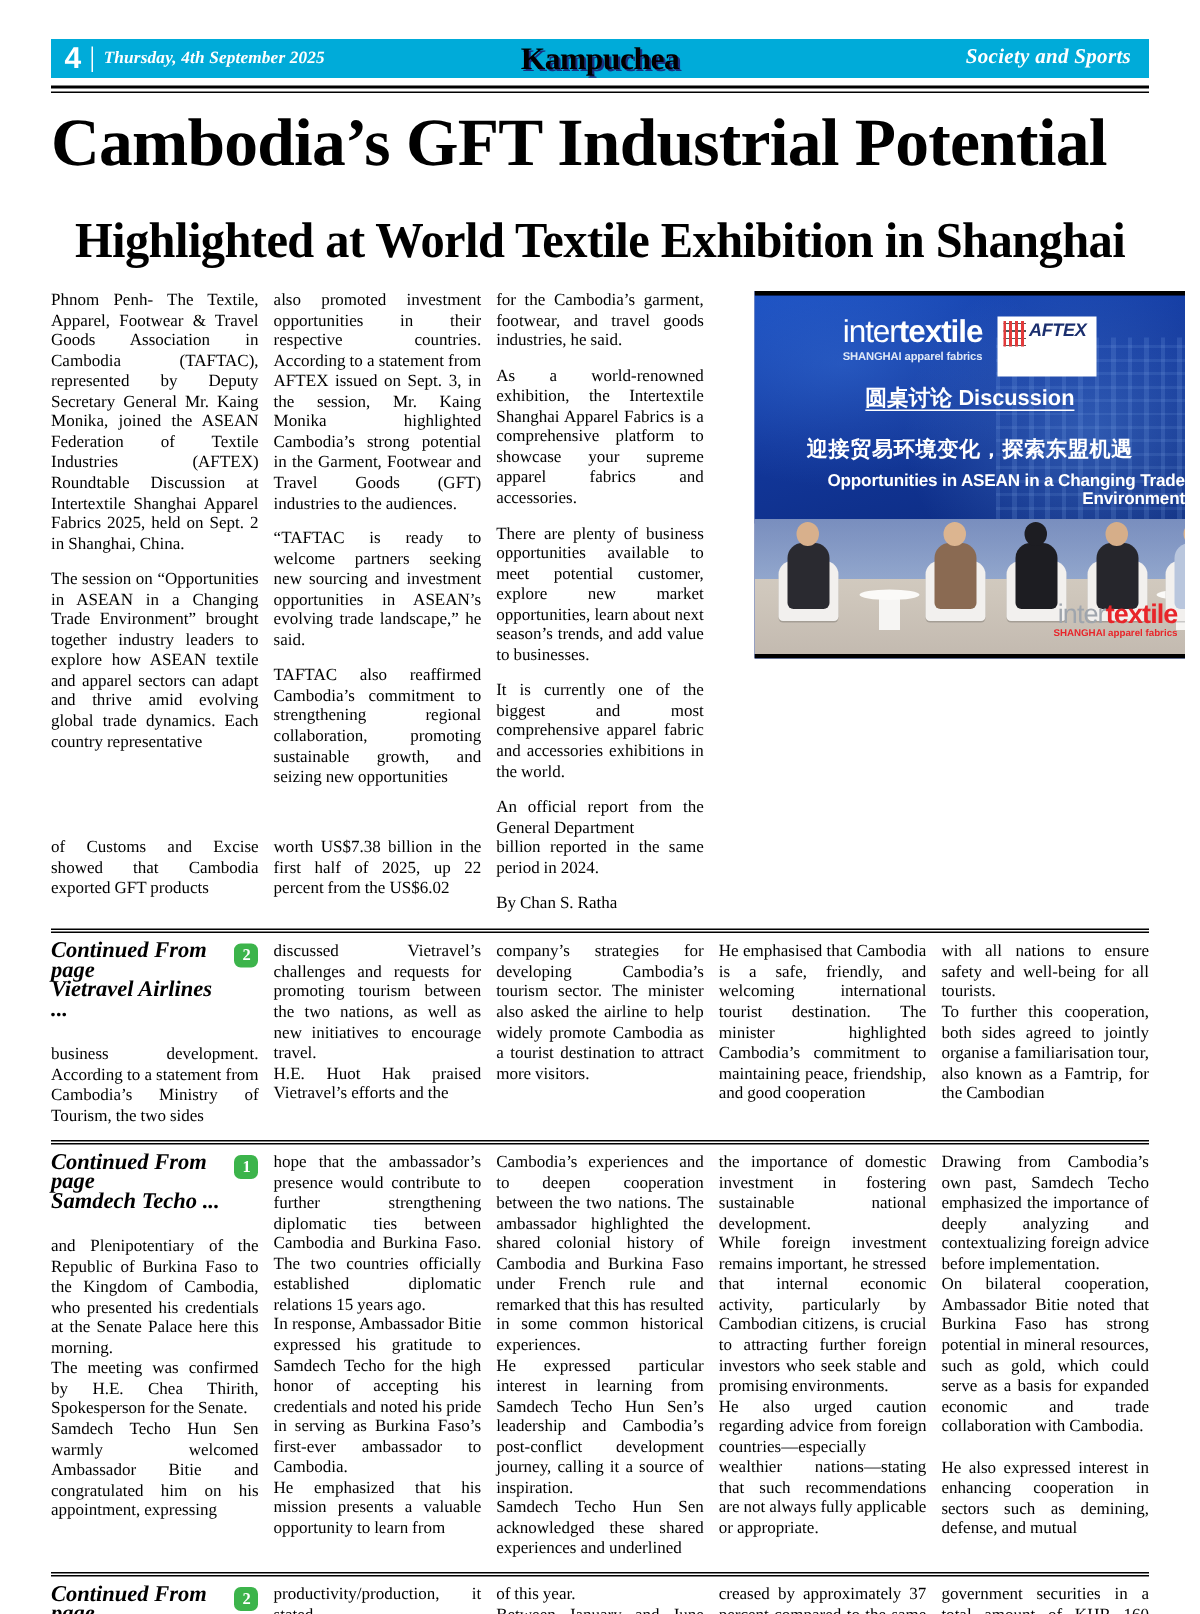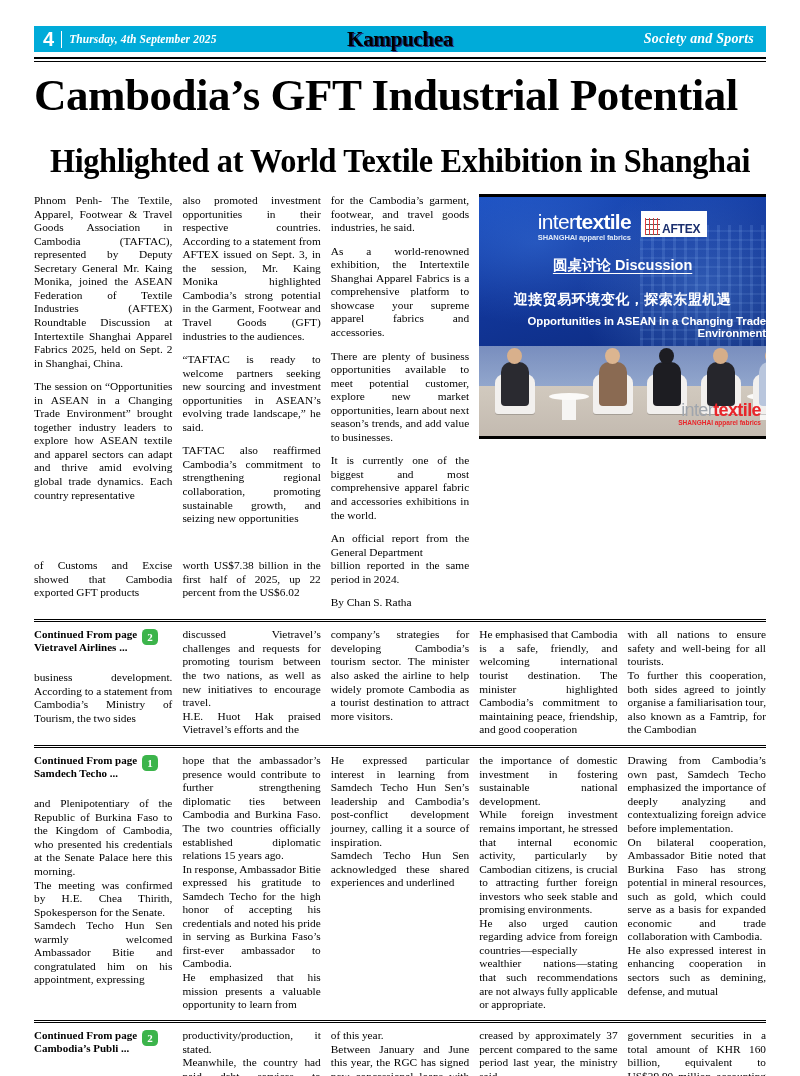--- a/index.html
+++ b/index.html
@@ -133,20 +133,21 @@
   .photo-block {
     grid-column: 4 / span 2;
     margin-bottom: 3px;
   }
   .photo {
     position: relative;
     width: 100%;
     height: 245px;
     overflow: hidden;
     background: #0d2f8f;
+    margin-left: 24px;
   }
   .photo .screen {
     position: absolute;
     left: 0; top: 0; right: 0;
     height: 152px;
     background:
       radial-gradient(ellipse 70% 120% at 78% 60%, rgba(120,180,255,.30), rgba(0,0,0,0) 62%),
       radial-gradient(ellipse 80% 90% at 20% 30%, rgba(70,130,230,.35), rgba(0,0,0,0) 60%),
       linear-gradient(165deg, #1a4ec0 0%, #12379b 45%, #0c2a7d 100%);
     border-top: 3px solid #000;
@@ -183,24 +184,25 @@
     font-size: 7.5px;
     font-weight: bold;
     letter-spacing: -0.1px;
     margin-top: 2px;
     color: #dfe8f7;
   }
   .logo-aftex {
     background: #fff;
     padding: 3px 7px 2px 4px;
     display: flex;
-    align-items: flex-end;
+    align-items: flex-start;
     gap: 2px;
-    height: 26px;
+    height: 40px;
     box-sizing: border-box;
+    font-style: italic;
   }
   .aftex-mark {
     width: 15px; height: 17px;
     background:
       repeating-linear-gradient(90deg, #e23b3b 0 1.5px, rgba(0,0,0,0) 1.5px 4px),
       repeating-linear-gradient(0deg, #555 0 1px, rgba(0,0,0,0) 1px 5px);
   }
   .aftex-txt {
     font-family: "Liberation Sans", sans-serif;
     font-weight: bold;
@@ -322,22 +324,23 @@
   .sect-rule-thin { border-top: 0.9px solid #000; margin-top: 1.5px; }
 
   .cont-head {
     display: flex;
     align-items: flex-start;
     gap: 5px;
     margin-bottom: 2px;
   }
   .cont-head .txt {
     font-family: "Liberation Serif", serif;
-    font-weight: bold;
-    font-size: 11px;
+    font-style: italic;
+    font-weight: bold;
+    font-size: 15px;
     line-height: 13px;
   }
   .cont-head .txt .l2 { display: block; }
   .badge {
     flex: 0 0 auto;
     width: 16px; height: 16px;
     background: #3cb44b;
     border-radius: 4.5px;
     color: #fff;
     font-family: "Liberation Serif", serif;
@@ -510,32 +513,33 @@
         <p class="body">and Plenipotentiary of the Republic of Burkina Faso to the Kingdom of Cambodia, who presented his credentials at the Senate Palace here this morning.</p>
         <p class="body" style="margin-top:0;">The meeting was confirmed by H.E. Chea Thirith, Spokesperson for the Senate.</p>
         <p class="body" style="margin-top:0;">Samdech Techo Hun Sen warmly welcomed Ambassador Bitie and congratulated him on his appointment, expressing</p>
       </div>
       <div class="col">
         <p class="body">hope that the ambassador’s presence would contribute to further strengthening diplomatic ties between Cambodia and Burkina Faso. The two countries officially established diplomatic relations 15 years ago.</p>
         <p class="body" style="margin-top:0;">In response, Ambassador Bitie expressed his gratitude to Samdech Techo for the high honor of accepting his credentials and noted his pride in serving as Burkina Faso’s first-ever ambassador to Cambodia.</p>
         <p class="body" style="margin-top:0;">He emphasized that his mission presents a valuable opportunity to learn from</p>
       </div>
       <div class="col">
+        <p class="body">Cambodia’s experiences and to deepen cooperation between the two nations. The ambassador highlighted the shared colonial history of Cambodia and Burkina Faso under French rule and remarked that this has resulted in some common historical experiences.</p>
         <p class="body" style="margin-top:0;">He expressed particular interest in learning from Samdech Techo Hun Sen’s leadership and Cambodia’s post-conflict development journey, calling it a source of inspiration.</p>
         <p class="body" style="margin-top:0;">Samdech Techo Hun Sen acknowledged these shared experiences and underlined</p>
       </div>
       <div class="col">
         <p class="body">the importance of domestic investment in fostering sustainable national development.</p>
         <p class="body" style="margin-top:0;">While foreign investment remains important, he stressed that internal economic activity, particularly by Cambodian citizens, is crucial to attracting further foreign investors who seek stable and promising environments.</p>
         <p class="body" style="margin-top:0;">He also urged caution regarding advice from foreign countries—especially wealthier nations—stating that such recommendations are not always fully applicable or appropriate.</p>
       </div>
       <div class="col">
         <p class="body">Drawing from Cambodia’s own past, Samdech Techo emphasized the importance of deeply analyzing and contextualizing foreign advice before implementation.</p>
         <p class="body" style="margin-top:0;">On bilateral cooperation, Ambassador Bitie noted that Burkina Faso has strong potential in mineral resources, such as gold, which could serve as a basis for expanded economic and trade collaboration with Cambodia.</p>
-        <p class="body" style="margin-top:0;">He also expressed interest in enhancing cooperation in sectors such as demining, defense, and mutual</p>
+        <p class="body" style="margin-top:14px;">He also expressed interest in enhancing cooperation in sectors such as demining, defense, and mutual</p>
       </div>
     </div>
   </div>
 
   <div style="margin-top:8px;">
     <div class="sect-rule-thick"></div>
     <div class="sect-rule-thin"></div>
     <div class="cols" style="margin-top:6px;">
       <div class="col">
         <div class="cont-head">

